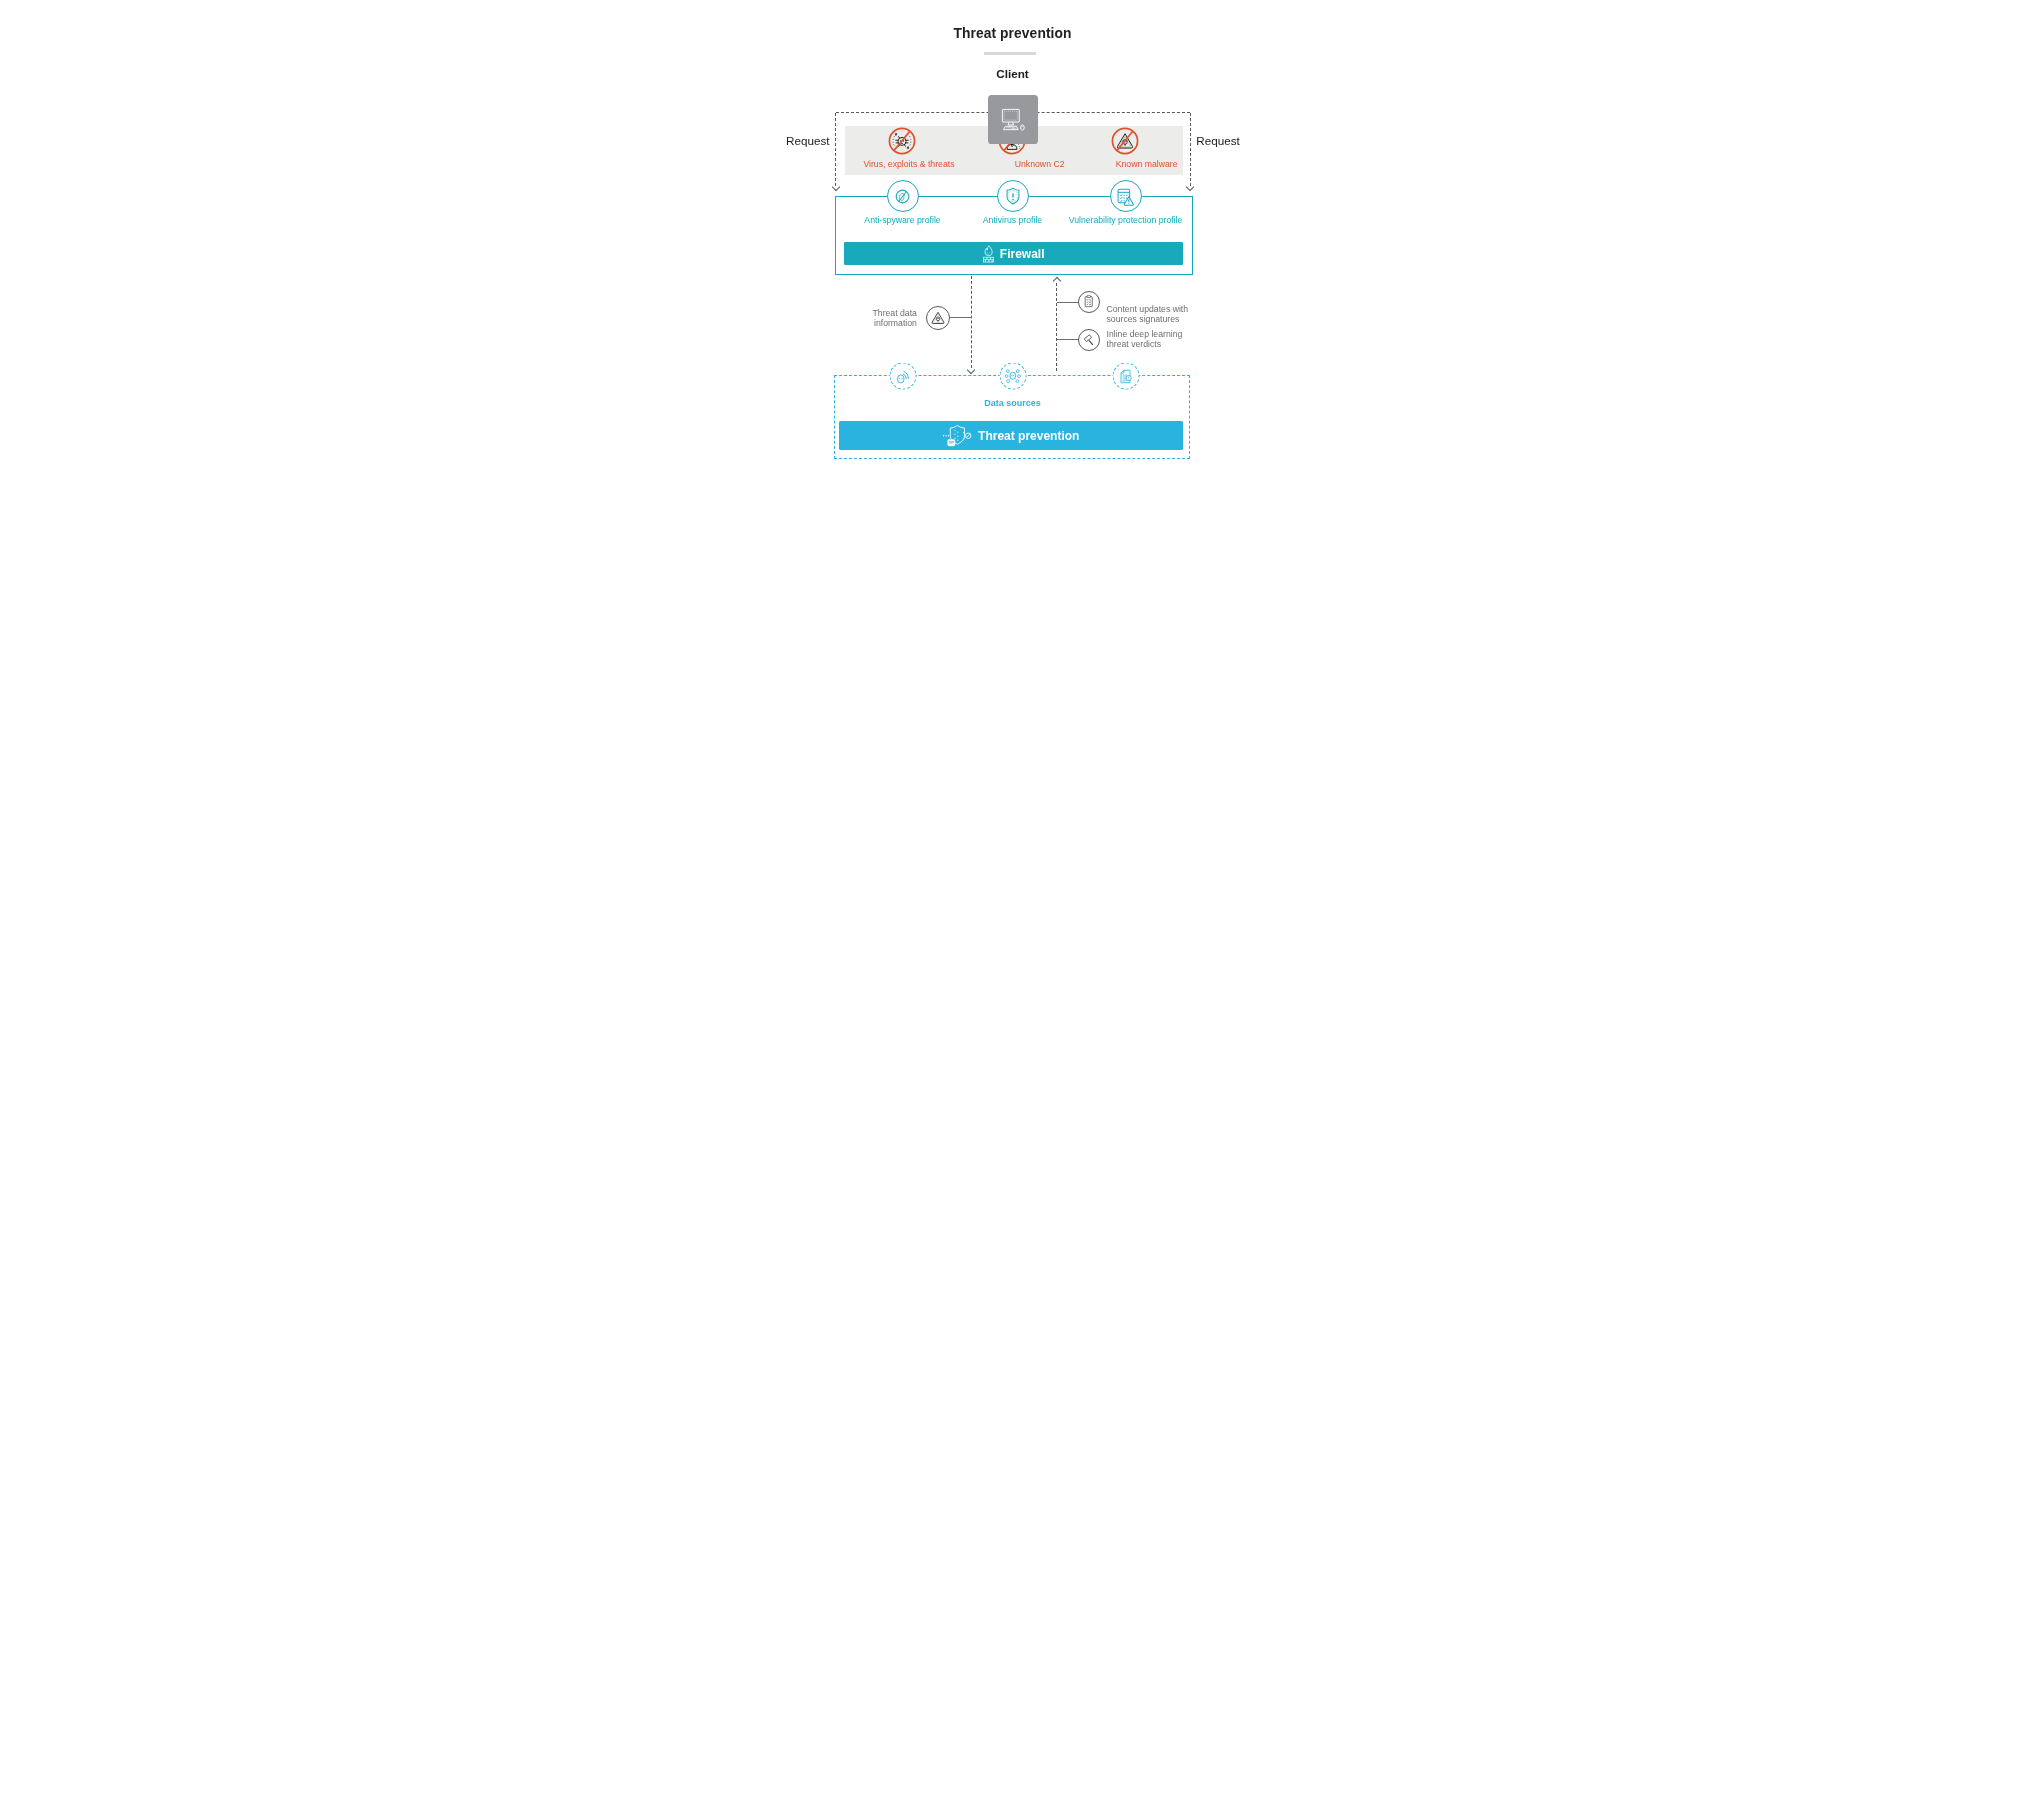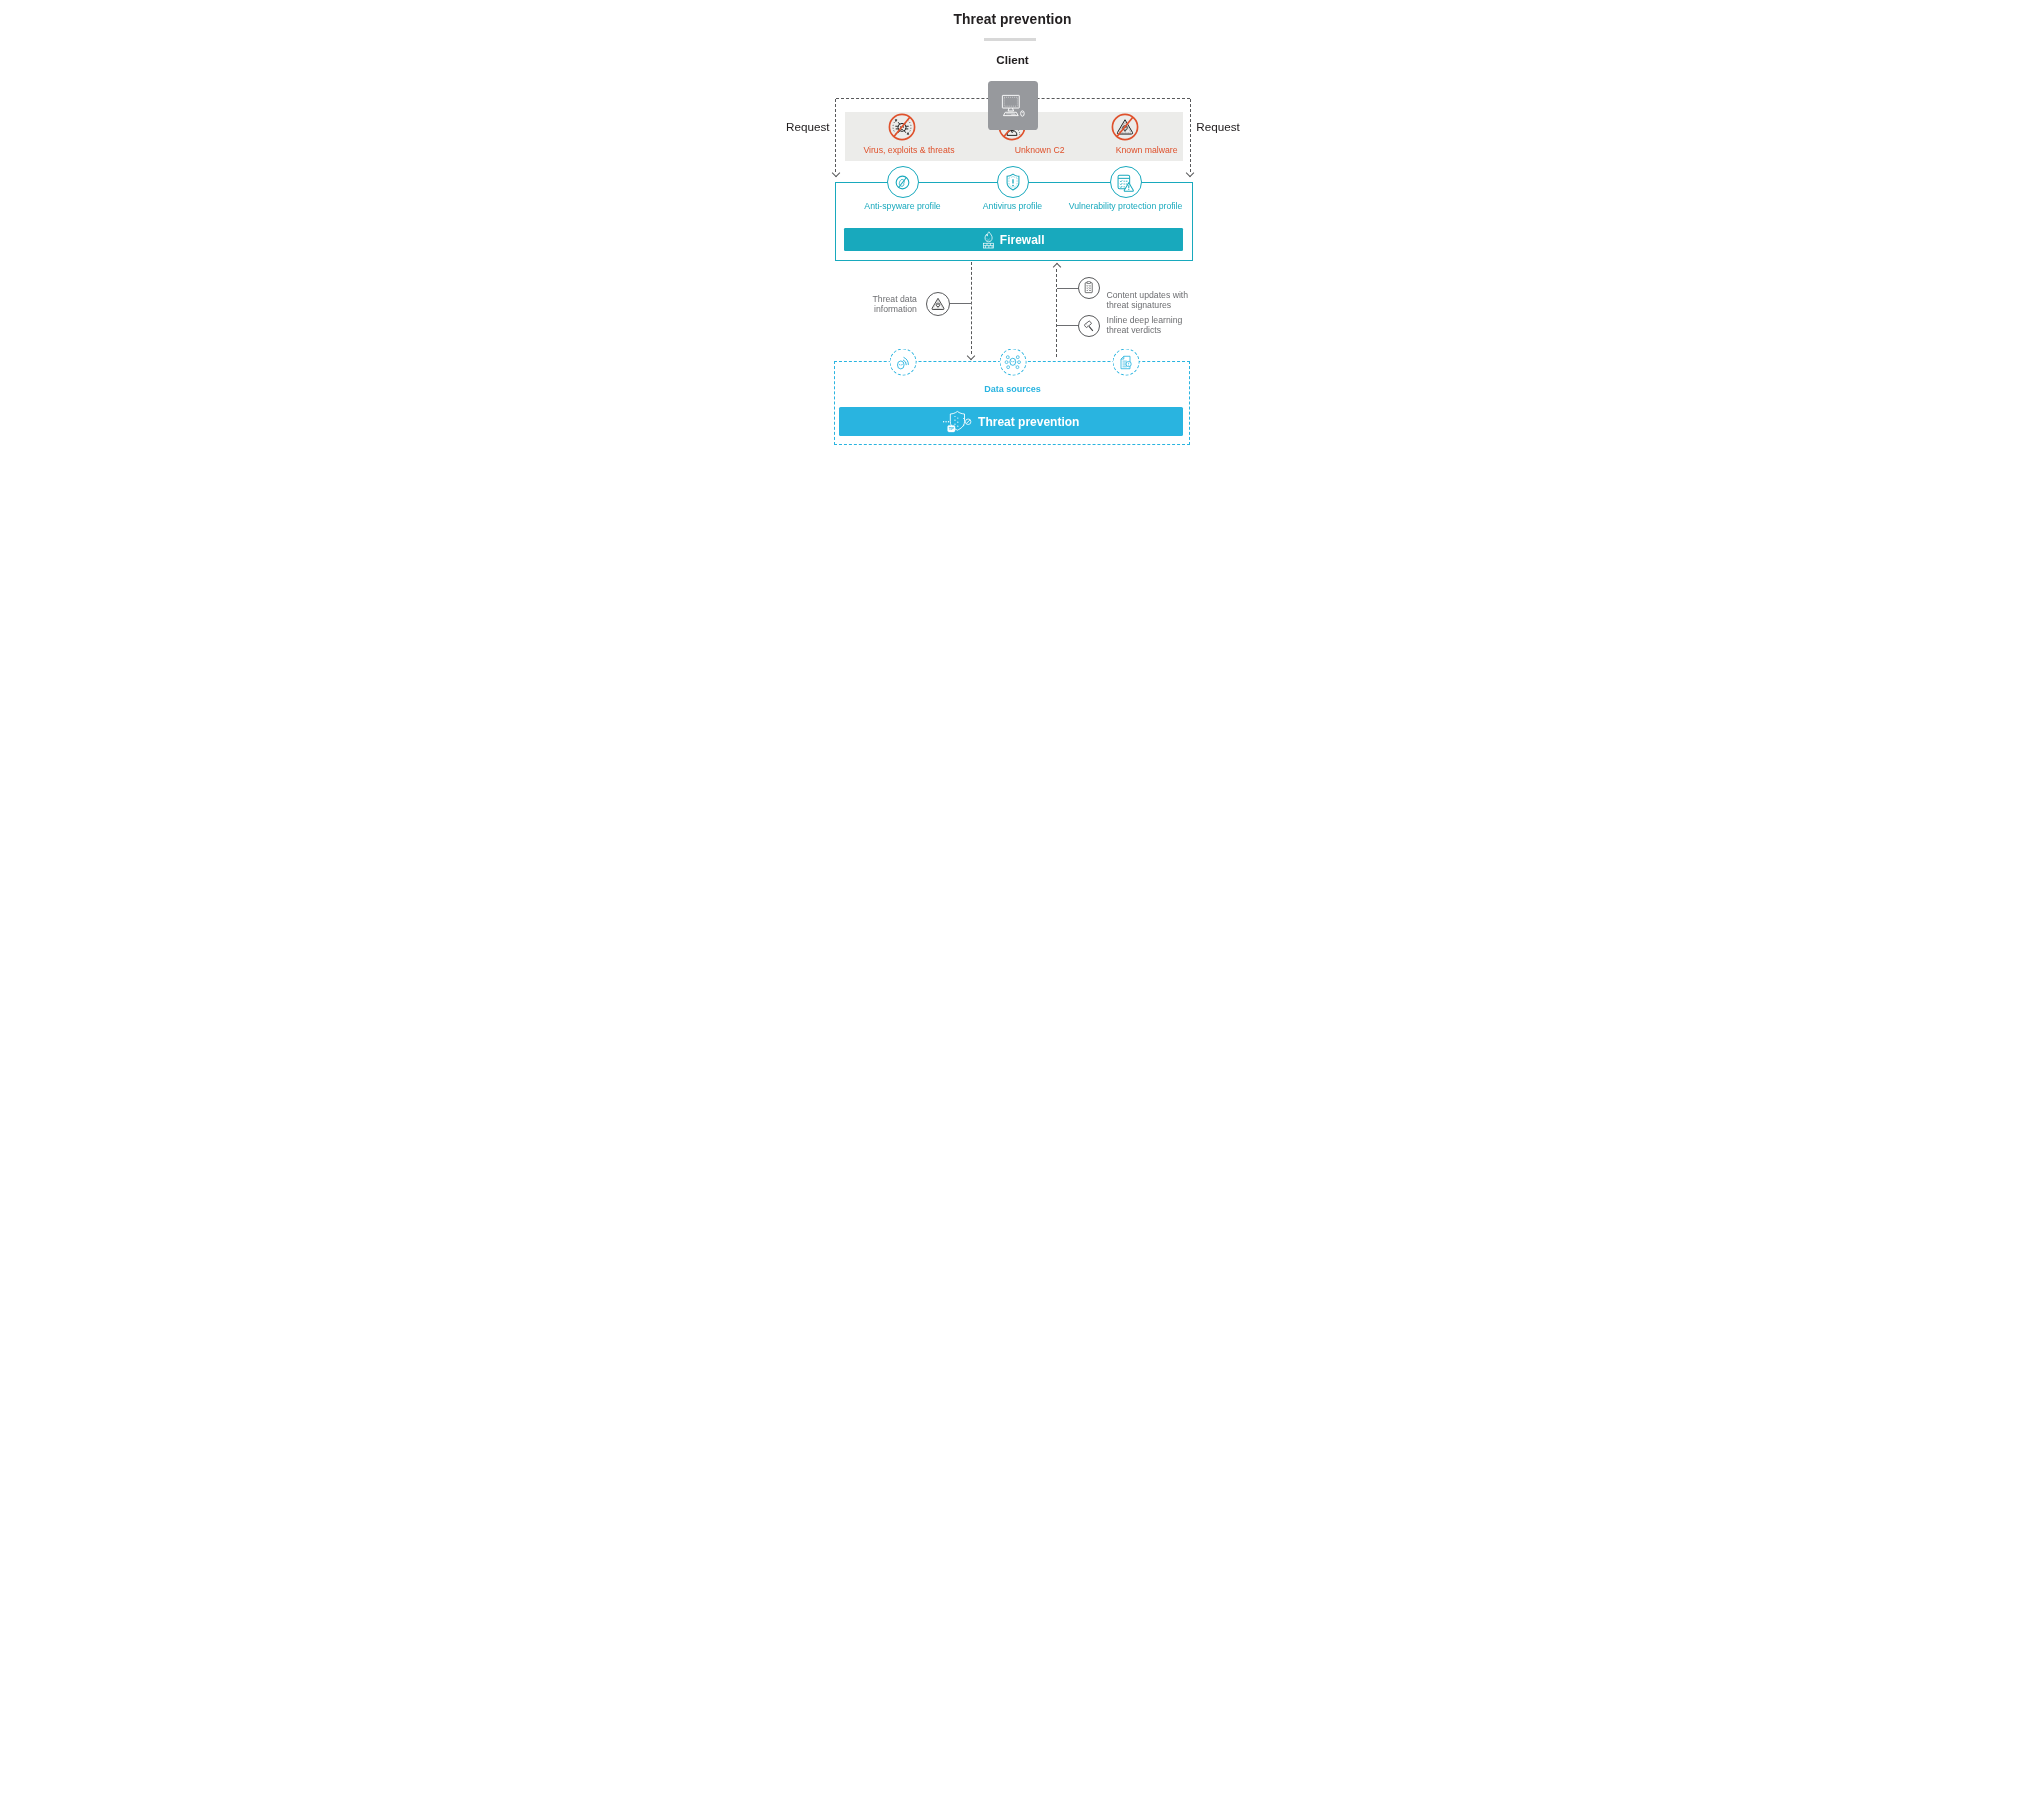--- a/index.html
+++ b/index.html
@@ -3,21 +3,21 @@
 <meta charset="utf-8">
 <style>
   :root{
     --orange:#df512c; --teal:#18a9bd; --cyan:#29b4e0; --dark:#232021;
     --gray-text:#6d6e71; --band:#ececea; --client-gray:#97999d;
     --dash-gray:#57585a; --underline:#d8d8d8; --circle-gray:#58595b;
   }
   *{box-sizing:border-box;margin:0;padding:0}
   html,body{background:#fff}
   body{font-family:"Liberation Sans",sans-serif;color:var(--dark)}
-  .stage{position:relative;width:506px;height:453px;margin:2px auto;background:#fff;overflow:hidden}
+  .stage{position:relative;width:506px;height:453px;margin:16px auto;background:#fff;overflow:hidden}
   .abs{position:absolute}
   .ctr{transform:translateX(-50%)}
   .title{top:9.7px;left:253px;font-size:13.8px;font-weight:bold;letter-spacing:0.1px;white-space:nowrap}
   .title-underline{top:36px;left:250px;width:52px;height:2.8px;background:var(--underline)}
   .client-label{top:51px;left:253px;font-size:11.7px;font-weight:bold}
   .h-dotline{top:96px;left:76px;width:354px;border-top:1.2px dashed var(--dash-gray);z-index:1}
   .v-dash{border-left:1.1px dashed var(--dash-gray);z-index:1}
   .v-left{left:75px;top:97px;height:73px}
   .v-right{left:430px;top:97px;height:73px}
   .v-mid{left:211px;top:260px;height:92px}
@@ -233,21 +233,21 @@
           <path d="M25 18.5 h6"></path>
         <path d="M17.5 24.5 l2 2 3-3.5"></path>
           <path d="M25 25.5 h6"></path>
         <path d="M17.5 31.5 l2 2 3-3.5"></path>
           <path d="M25 32.5 h6"></path>
       </g>
     </svg>
   </div>
   <div class="abs note" style="left:347px;top:288px">
     <div>Content updates with</div>
-    <div>threat signatures</div>
+    <div>sources signatures</div>
   </div>
 
   <div class="abs connector" style="left:297px;top:323px;width:22px"></div>
   <div class="abs gray-circle" style="left:329px;top:324px;width:22px;height:22px">
     <svg width="15.4" height="15.4" viewBox="0 0 48 48" fill="none" stroke="#3f4042">
       <rect x="11" y="14" width="21" height="11" rx="2" transform="rotate(-38 21.5 19.5)" stroke-width="2.3"></rect>
       <line x1="25" y1="26" x2="37" y2="40" stroke-width="3.4"></line>
       <path d="M14.5 16 l7.5 9.5" stroke-width="1.2" stroke-dasharray="1.2 2"></path>
     </svg>
   </div>

